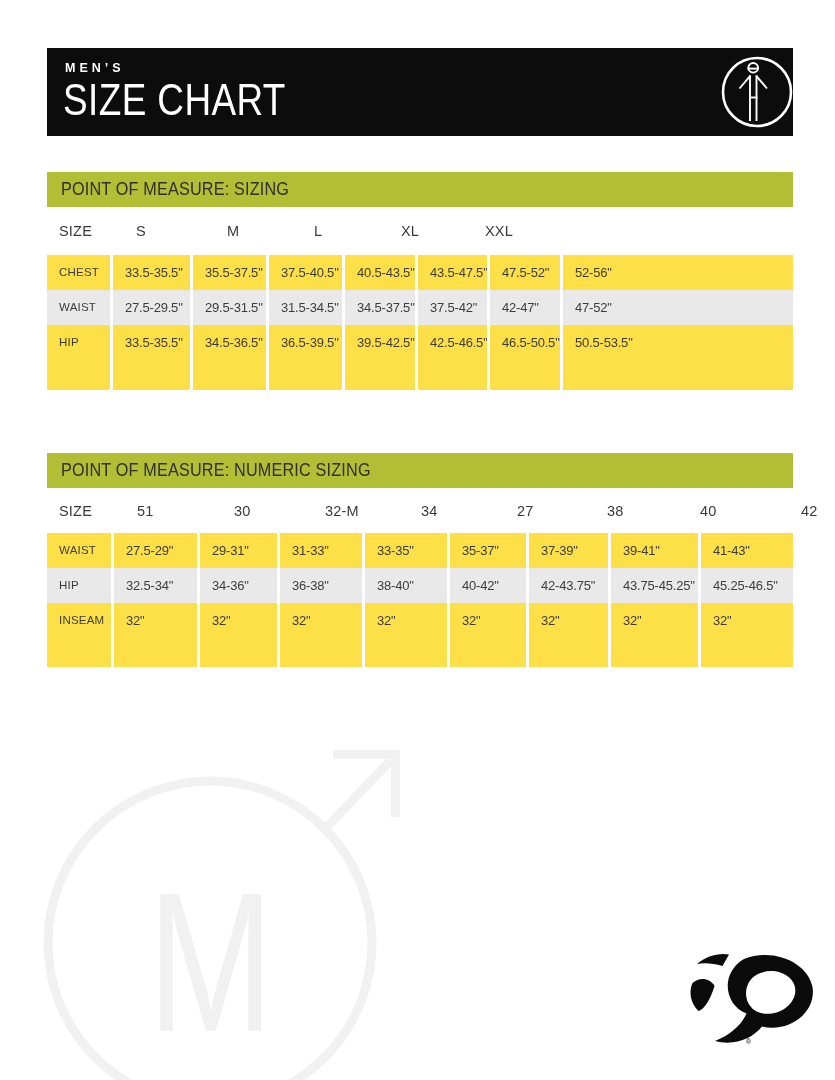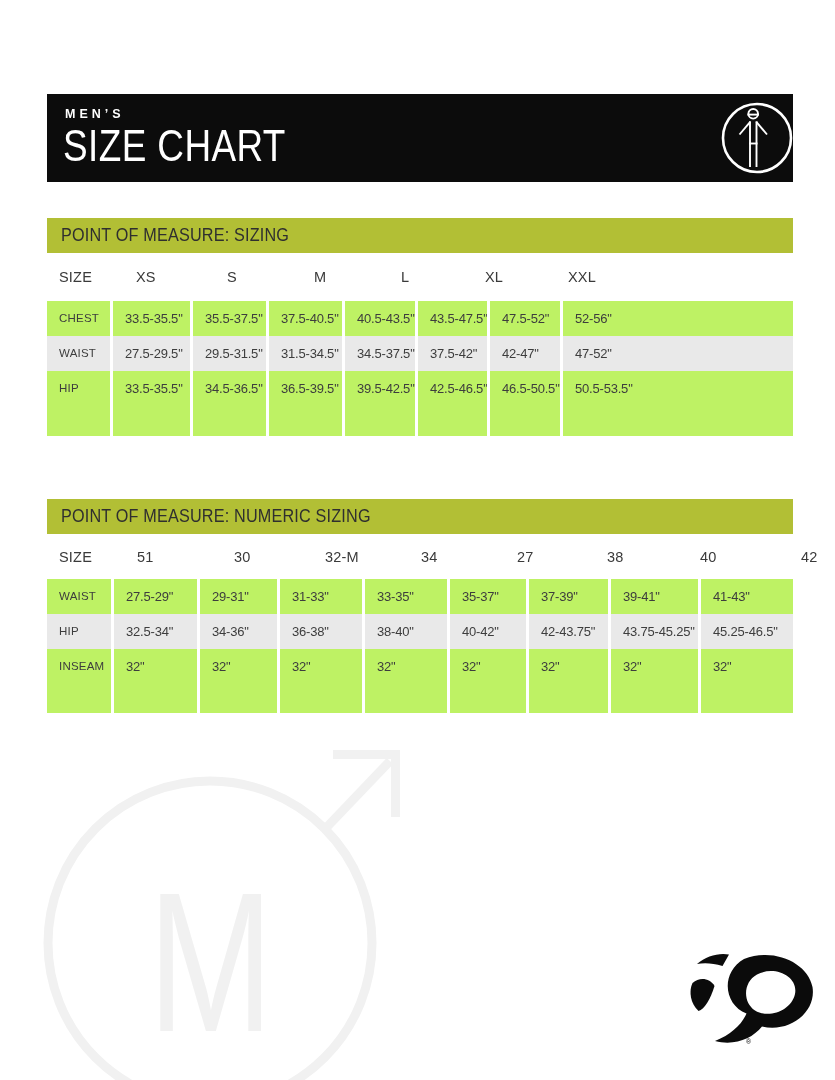--- a/index.html
+++ b/index.html
@@ -21,29 +21,29 @@
   .green-bar span{display:inline-block;margin-left:14px;color:#2f2f2f;font-size:18px;font-weight:400;
     transform:scaleX(0.9);transform-origin:left center;white-space:nowrap;letter-spacing:0.2px;}
   .thead{display:grid;column-gap:14px;background:#ffffff;}
   .sec-1 .thead{height:48px;}
   .sec-2 .thead{height:45px;}
   .th{font-size:14.5px;color:#3a3a3a;padding-left:12px;box-sizing:border-box;display:flex;align-items:center;letter-spacing:0.2px;}
   .tbody{display:grid;column-gap:3px;background:#ffffff;}
   .cell{box-sizing:border-box;padding-left:12px;line-height:35px;font-size:13px;color:#3d3d3d;
     white-space:nowrap;letter-spacing:-0.2px;overflow:hidden;}
   .cell.label{font-size:11.5px;letter-spacing:0.2px;}
-  .dark{background:#bef264;}
+  .dark{background:#fde047;}
   .light{background:#e9e9e9;}
   
   .wm-symbol{position:absolute;left:38px;top:745px;z-index:0;}
   .wm-letter{position:absolute;left:148px;top:864px;z-index:0;color:#f1f1f1;font-size:198px;line-height:198px;
     transform:scaleX(0.76);transform-origin:left top;}
   
   .logo{position:absolute;left:686px;top:952px;width:130px;height:96px;}
-  .section,.header-bar{z-index:1;margin-top:46px;}
+  .section,.header-bar{z-index:1;}
 </style>
 </head>
 <body>
 
 <div class="page">
 
   <svg class="wm-symbol" width="370" height="335" viewBox="0 0 370 335" fill="none">
     <circle cx="172" cy="198" r="162" stroke="#f1f1f1" stroke-width="9"></circle>
     <line x1="288" y1="83" x2="352" y2="16" stroke="#f1f1f1" stroke-width="9"></line>
     <line x1="295" y1="9.5" x2="362" y2="9.5" stroke="#f1f1f1" stroke-width="9"></line>
@@ -65,21 +65,20 @@
       <line x1="29" y1="42.5" x2="37.5" y2="42.5" stroke="#ffffff" stroke-width="1.9"></line>
     </svg>
   </div>
 
   <div class="section sec-1">
     <div class="green-bar">
       <span>POINT OF MEASURE: SIZING</span>
     </div>
     <div class="thead" style="grid-template-columns: 63px 77px 73px 73px 70px 69px 70px 230px;">
         <div class="th">SIZE</div>
-        <div class="th">XS</div>
         <div class="th">S</div>
         <div class="th">M</div>
         <div class="th">L</div>
         <div class="th">XL</div>
         <div class="th">XXL</div>
       </div>
     <div class="tbody" style="grid-template-columns: 63px 77px 73px 73px 70px 69px 70px 230px;">
         <div class="cell label dark" style="height: 35px;">CHEST</div>
         <div class="cell dark" style="height: 35px;">33.5-35.5"</div>
         <div class="cell dark" style="height: 35px;">35.5-37.5"</div>

